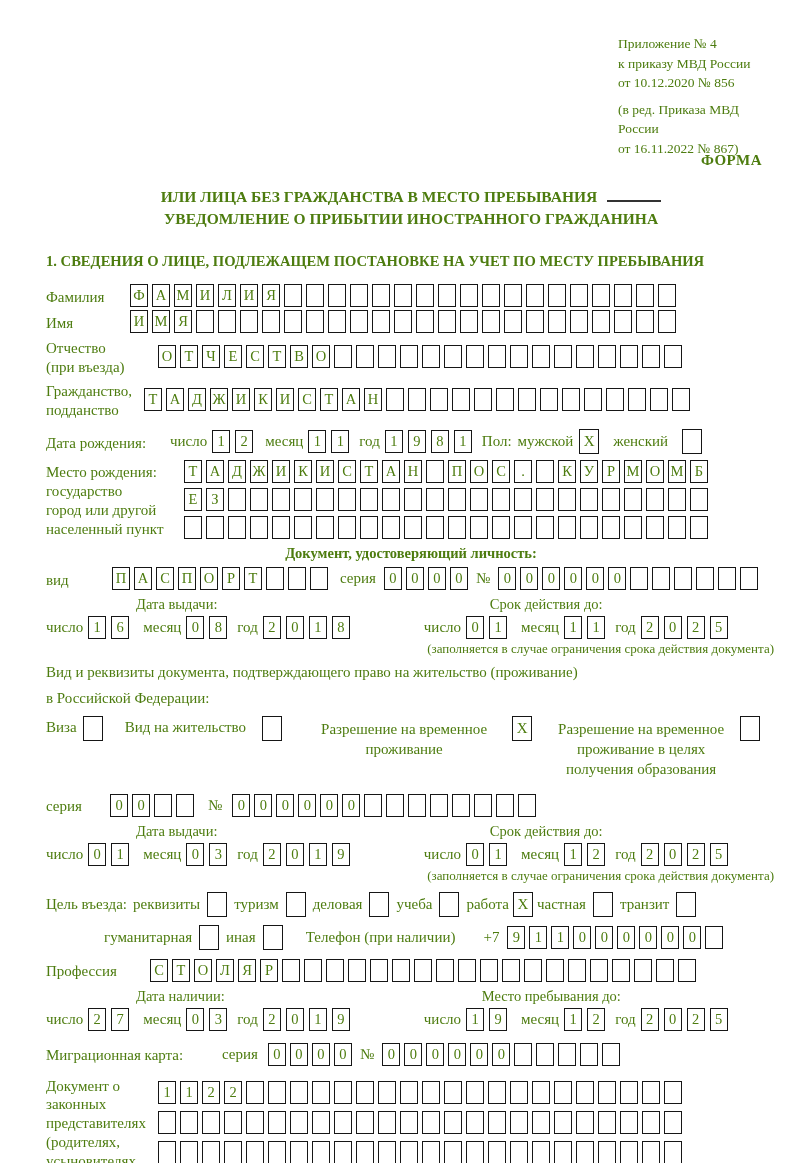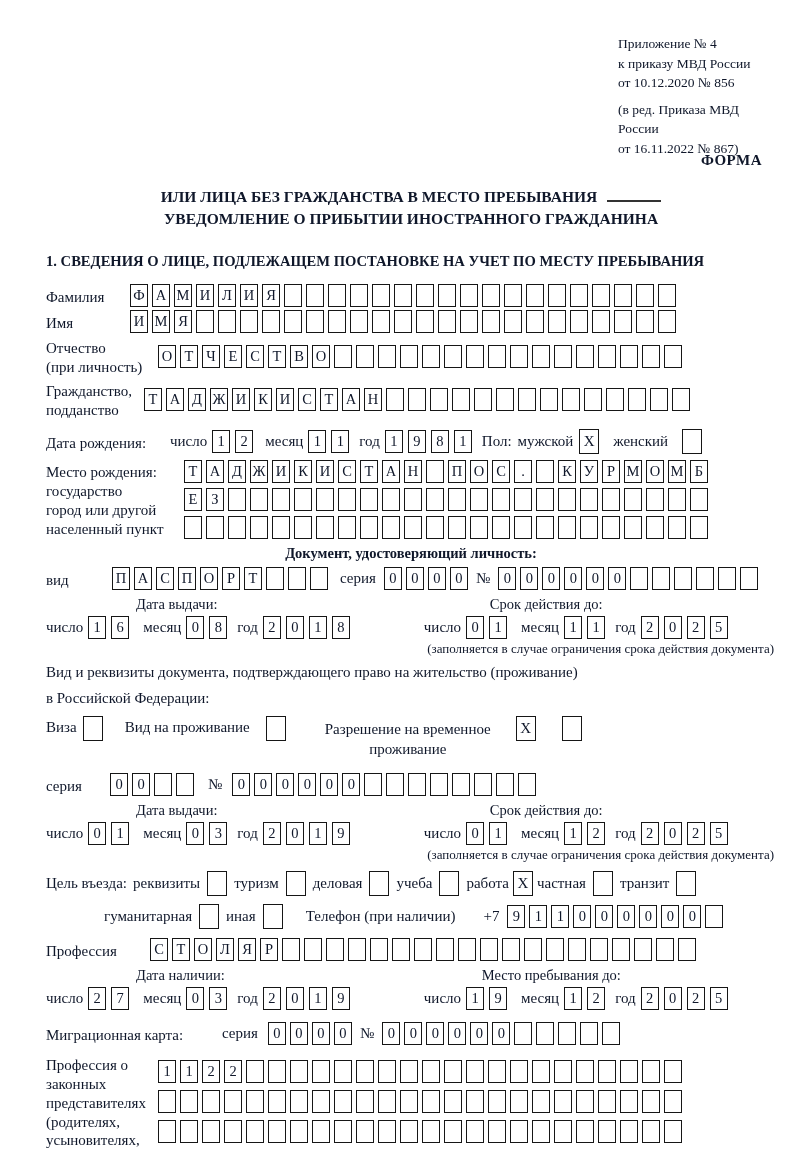--- a/index.html
+++ b/index.html
@@ -2,21 +2,21 @@
 <html><head>
 <meta charset="utf-8">
 <style>
   * { box-sizing: border-box; }
   html, body { margin: 0; padding: 0; background: #ffffff; }
   .page {
     position: relative;
     width: 800px;
     height: 1163px;
     background: #ffffff;
-    color: #0f172a;
+    color: #4d7c0f;
     font-family: "Liberation Serif", "DejaVu Serif", serif;
     font-size: 15px;
     padding: 34px 24px 12px 46px;
     overflow: hidden;
   }
   
   .top-area { position: relative; height: 148px; }
   .appendix { position: absolute; left: 572px; top: 0; font-size: 13.5px; line-height: 1.45; }
   .appendix .rev { margin-top: 7px; }
   .forma { position: absolute; right: 14px; top: 118px; font-weight: bold; font-size: 15px; letter-spacing: 0.5px; }
@@ -143,21 +143,21 @@
         <span class="cell"></span>
         <span class="cell"></span>
         <span class="cell"></span>
         <span class="cell"></span>
       </div>
   </div>
 
   <div class="row top">
     <div class="label" style="width:112px;">
       <div>Отчество</div>
-      <div>(при личность)</div>
+      <div>(при въезда)</div>
     </div>
     <div class="cells">
         <span class="cell">О</span>
         <span class="cell">Т</span>
         <span class="cell">Ч</span>
         <span class="cell">Е</span>
         <span class="cell">С</span>
         <span class="cell">Т</span>
         <span class="cell">В</span>
         <span class="cell">О</span>
@@ -419,28 +419,29 @@
 
   <div class="intro">Вид и реквизиты документа, подтверждающего право на жительство (проживание)</div>
   <div class="intro">в Российской Федерации:</div>
 
   <div class="opts-row">
     <div class="opt">
       <span style="padding-top:3px;">Виза</span>
       <span class="checkbox" style="margin-left:6px;"></span>
     </div>
     <div class="opt" style="margin-left:22px;">
-      <span style="padding-top:3px;">Вид на проживание</span>
+      <span style="padding-top:3px;">Вид на жительство</span>
       <span class="checkbox" style="margin-left:16px;"></span>
     </div>
     <div class="opt" style="margin-left:24px;">
       <span class="opt-label-wrap" style="width:196px; padding-top:3px;">Разрешение на временное проживание</span>
       <span class="checkbox" style="margin-left:10px;">X</span>
     </div>
     <div class="opt" style="margin-left:18px;">
+      <span class="opt-label-wrap" style="width:182px; padding-top:3px;">Разрешение на временное проживание в целях получения образования</span>
       <span class="checkbox" style="margin-left:8px;"></span>
     </div>
   </div>
 
   <div class="row" style="margin-top:14px;">
     <span class="label" style="width:64px;">серия</span>
     <span class="cells">
         <span class="cell">0</span>
         <span class="cell">0</span>
         <span class="cell"></span>
@@ -650,21 +651,21 @@
         <span class="cell"></span>
         <span class="cell"></span>
         <span class="cell"></span>
         <span class="cell"></span>
         <span class="cell"></span>
       </span>
   </div>
 
   <div class="row top" style="margin-top:8px;">
     <div class="label" style="width:112px;">
-      <div>Профессия о</div>
+      <div>Документ о</div>
       <div>законных</div>
       <div>представителях</div>
       <div>(родителях,</div>
       <div>усыновителях,</div>
 
     </div>
     <div class="stack" style="gap:7px;">
       <div class="cells">
           <span class="cell">1</span>
           <span class="cell">1</span>

